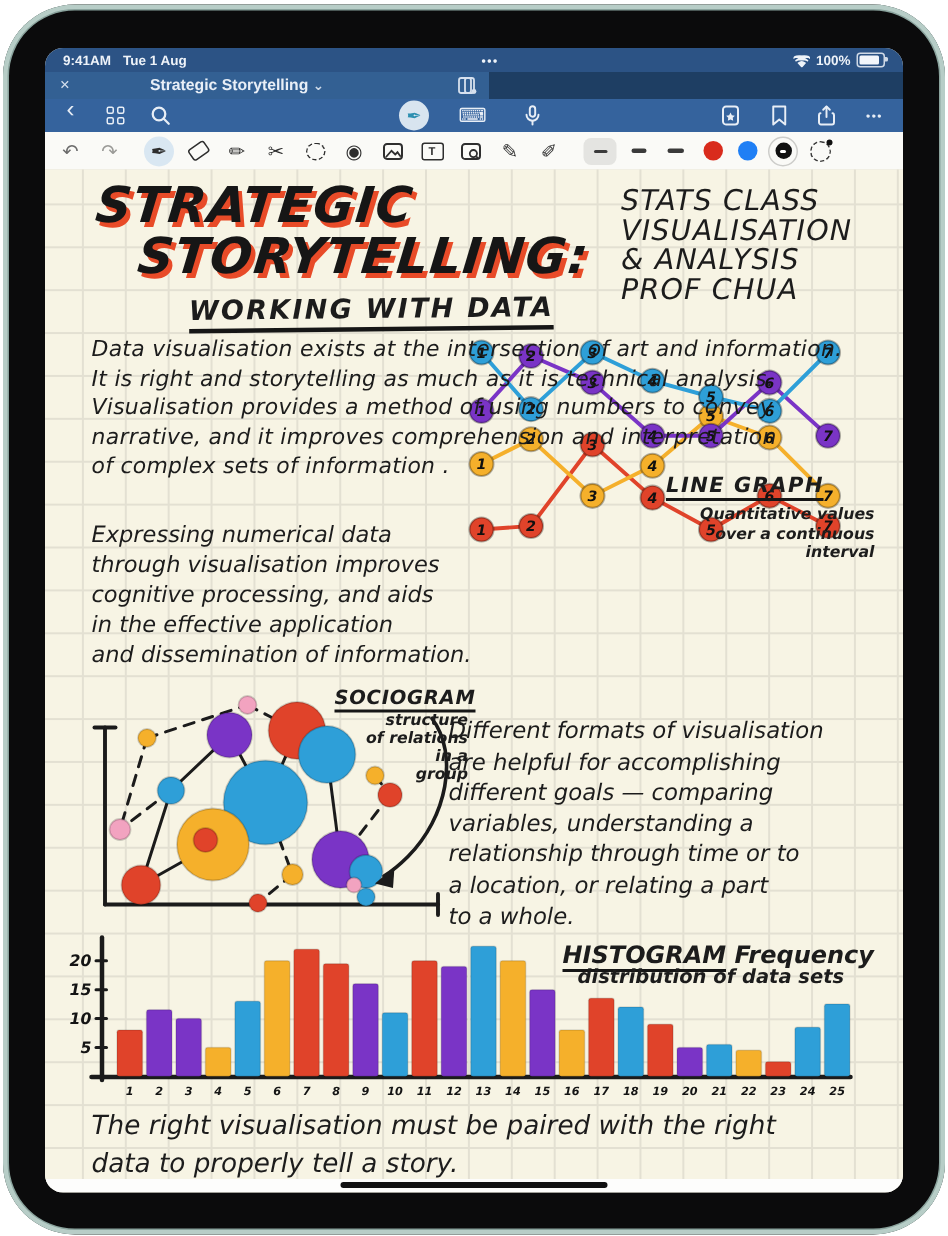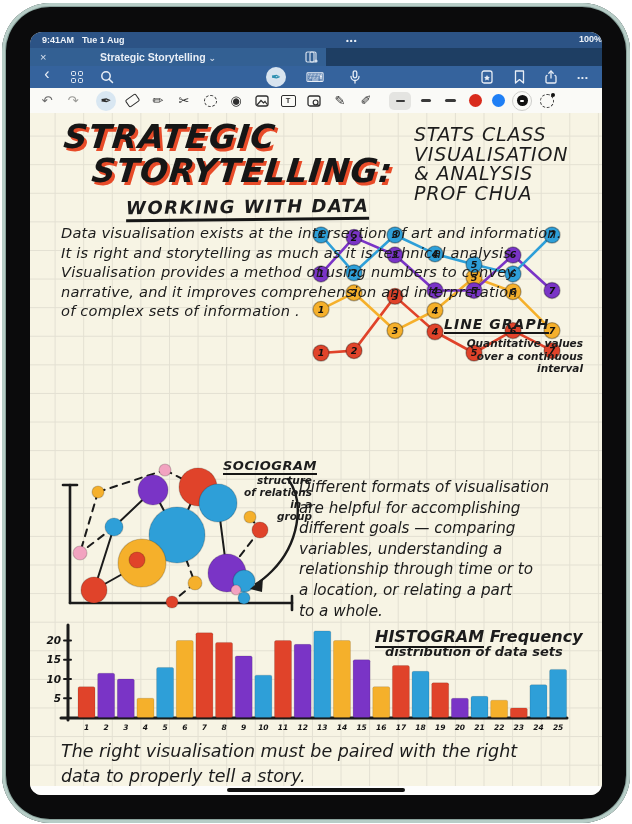--- a/index.html
+++ b/index.html
@@ -9,21 +9,21 @@
   #device{position:absolute;left:2px;top:3px;width:628px;height:820px;
           background:#0b0b0c;border-radius:48px;
           box-shadow:inset 0 0 0 3px #b7cdc7, inset 0 0 0 4px #8aa39d;}
   #screen{position:absolute;left:28px;top:29px;width:572px;height:763px;border-radius:12px;
           overflow:hidden;background:#f7f4e4;}
   
   #statusbar{position:absolute;left:0;top:0;width:100%;height:16px;background:#2c5385;
              display:flex;align-items:center;color:#eef3f9;font-size:9px;font-weight:bold;}
   #statusbar .left{margin-left:12px;display:flex;gap:8px;}
   #statusbar .mid{flex:1;text-align:center;letter-spacing:1px;font-size:8px;}
-  #statusbar .right{display:flex;align-items:flex-end;gap:4px;flex-direction:column;}
+  #statusbar .right{margin-right:12px;display:flex;align-items:flex-end;gap:4px;}
   .battery{width:17px;height:8px;border:1px solid #cfd9e6;border-radius:2.5px;position:relative;}
   .battery .fill{position:absolute;left:1px;top:1px;bottom:1px;width:13px;background:#f2f6fb;border-radius:1px;}
   .battery:after{content:"";position:absolute;right:-3px;top:2px;width:2px;height:3px;background:#cfd9e6;border-radius:0 1px 1px 0;}
   
   #tabbar{position:absolute;left:0;top:16px;width:100%;height:18px;background:#1e3e63;display:flex;}
   #tab-active{width:296px;height:100%;background:#336093;display:flex;align-items:center;position:relative;}
   #tab-close{color:#d7e1ee;font-size:11px;margin-left:10px;line-height:1;}
   #tab-title{position:absolute;left:0;right:40px;text-align:center;color:#e9eff7;font-size:10.5px;font-weight:bold;}
   #tab-title .chev{font-size:9px;opacity:.85;}
   #tab-pages{position:absolute;right:8px;top:3px;}
@@ -394,20 +394,25 @@
         <div class="hand" id="subtitle">WORKING WITH DATA</div>
         <div class="hand" id="corner-note">STATS CLASS
 VISUALISATION
 &amp; ANALYSIS
 PROF CHUA</div>
         <div class="hand" id="intro">Data visualisation exists at the intersection of art and information.
 It is right and storytelling as much as it is technical analysis.
 Visualisation provides a method of using numbers to convey
 narrative, and it improves comprehension and interpretation
 of complex sets of information .</div>
+        <div class="hand" id="left-para">Expressing numerical data
+through visualisation improves
+cognitive processing, and aids
+in the effective application
+and dissemination of information.</div>
 
         <div class="hand" id="lg-title">LINE GRAPH</div>
         <div class="hand" id="lg-sub">Quantitative values
 over a continuous
 interval</div>
 
         <div class="hand" id="soc-title">SOCIOGRAM</div>
         <div class="hand" id="soc-sub">structure
 of relations
 in a

